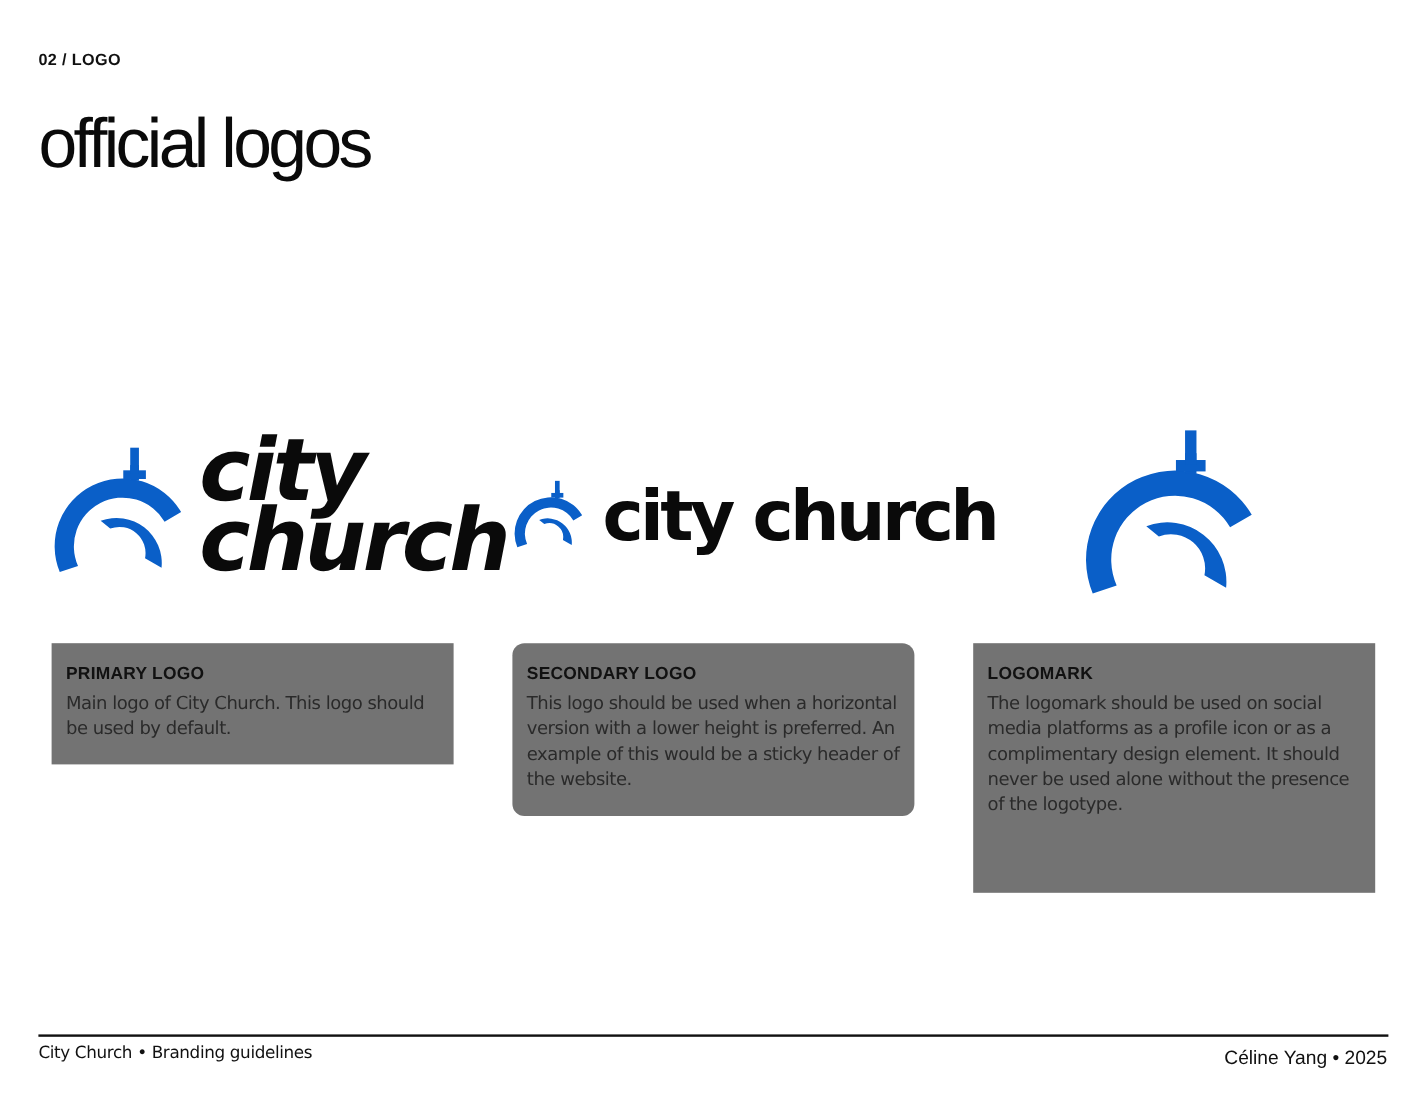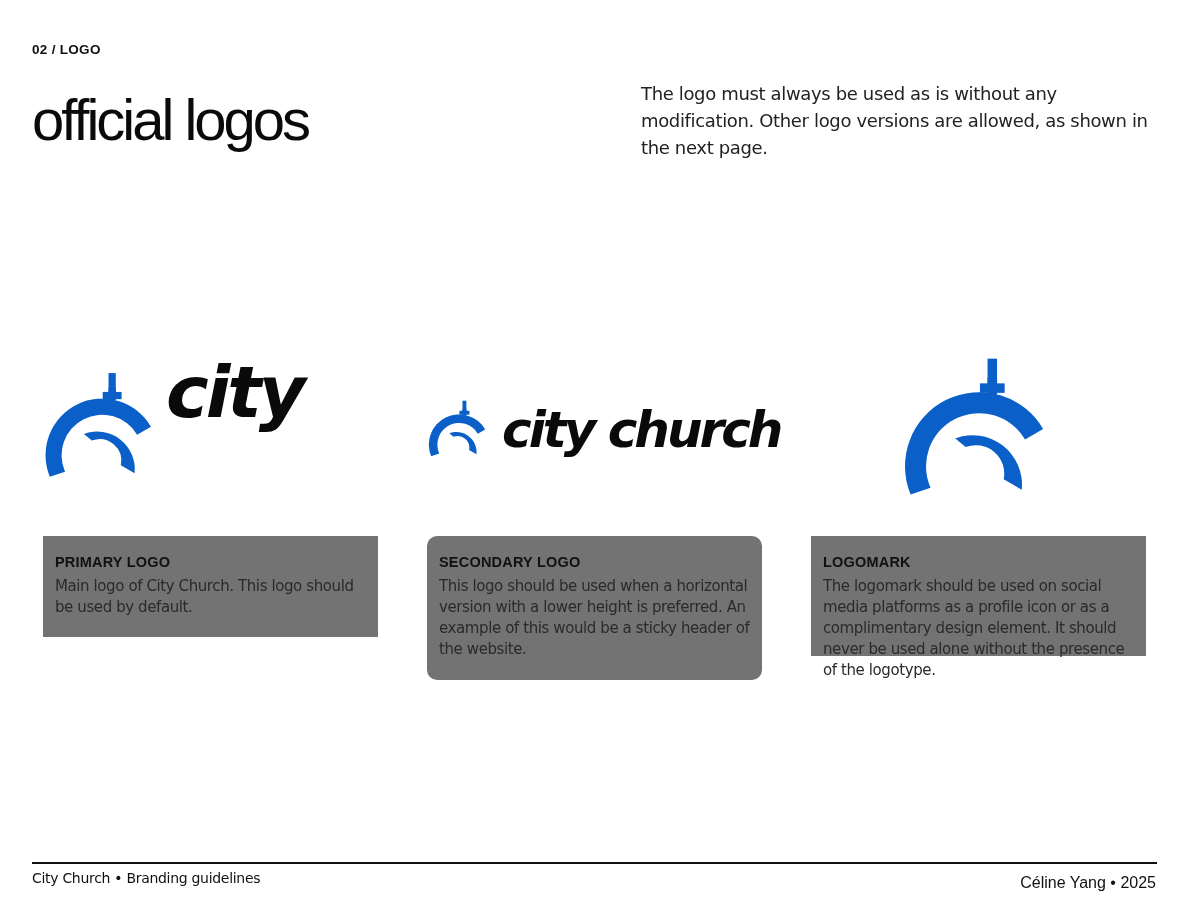--- a/index.html
+++ b/index.html
@@ -29,21 +29,21 @@
     .wordmark {
       font-family: "DejaVu Sans", sans-serif; font-weight: 700; color: #0a0a0a;
       letter-spacing: -3px;
     }
     .primary-wordmark {
       position: absolute; left: 166px; top: 364px;
       font-size: 72px; line-height: 56px; font-style: italic;
     }
     .secondary-wordmark {
       position: absolute; left: 502px; top: 400px;
-      font-size: 50px; line-height: 60px; letter-spacing: -3px; white-space: nowrap; font-style: italic;
+      font-size: 58px; line-height: 60px; letter-spacing: -3px; white-space: nowrap;
     }
 
     .card {
       position: absolute; background: #737373; padding: 18px 12px 14px 12px;
     }
     .card-title {
       font-family: "Liberation Sans", sans-serif; font-weight: 700; font-size: 14.5px;
       letter-spacing: 0.2px; color: #111; margin-bottom: 6px;
     }
     .card-body {
@@ -88,30 +88,30 @@
         A 30 30 0 0 0 66.0 100.0
         Z"></path>
     </symbol>
   </defs>
 </svg>
 
 <div class="section-label">02 / LOGO</div>
 <h1 class="page-title">official logos</h1>
 
 <div class="intro">
-  <p>The logo must always be used as is without any modification. Other logo versions are allowed, as shown in the next page.</p>
 </div>
 
 <div class="logo-area" style="left:40px; top:368px; width:124px; height:116px;">
   <svg width="124" height="116" viewBox="0 0 160 150">
     <use href="#logomark"></use>
   </svg>
 </div>
 <div class="wordmark primary-wordmark">
   <div>city</div>
+  <div style="margin-top:2px;">church</div>
 </div>
 
 <div class="logo-area" style="left:425px; top:398px; width:68px; height:62px;">
   <svg width="68" height="62" viewBox="0 0 160 150">
     <use href="#logomark"></use>
   </svg>
 </div>
 <div class="wordmark secondary-wordmark">city church</div>
 
 <div class="logo-area" style="left:900px; top:352px; width:158px; height:152px;">
@@ -123,20 +123,20 @@
 <div class="card" style="left:43px; top:536px; width:335px; height:101px;">
   <div class="card-title">PRIMARY LOGO</div>
   <div class="card-body">Main logo of City Church. This logo should be used by default.</div>
 </div>
 
 <div class="card" style="left:427px; top:536px; width:335px; height:144px;border-radius:10px;">
   <div class="card-title">SECONDARY LOGO</div>
   <div class="card-body">This logo should be used when a horizontal version with a lower height is preferred. An example of this would be a sticky header of the website.</div>
 </div>
 
-<div class="card" style="left:811px; top:536px; width:335px; height:120px;">
+<div class="card" style="left:811px; top:536px; width:335px; height:208px;">
   <div class="card-title">LOGOMARK</div>
   <div class="card-body">The logomark should be used on social media platforms as a profile icon or as a complimentary design element. It should never be used alone without the presence of the logotype.</div>
 </div>
 
 <div class="footer-line"></div>
 <div class="footer-left">City Church • Branding guidelines</div>
 <div class="footer-right">Céline Yang • 2025</div>
 
 </body></html>

